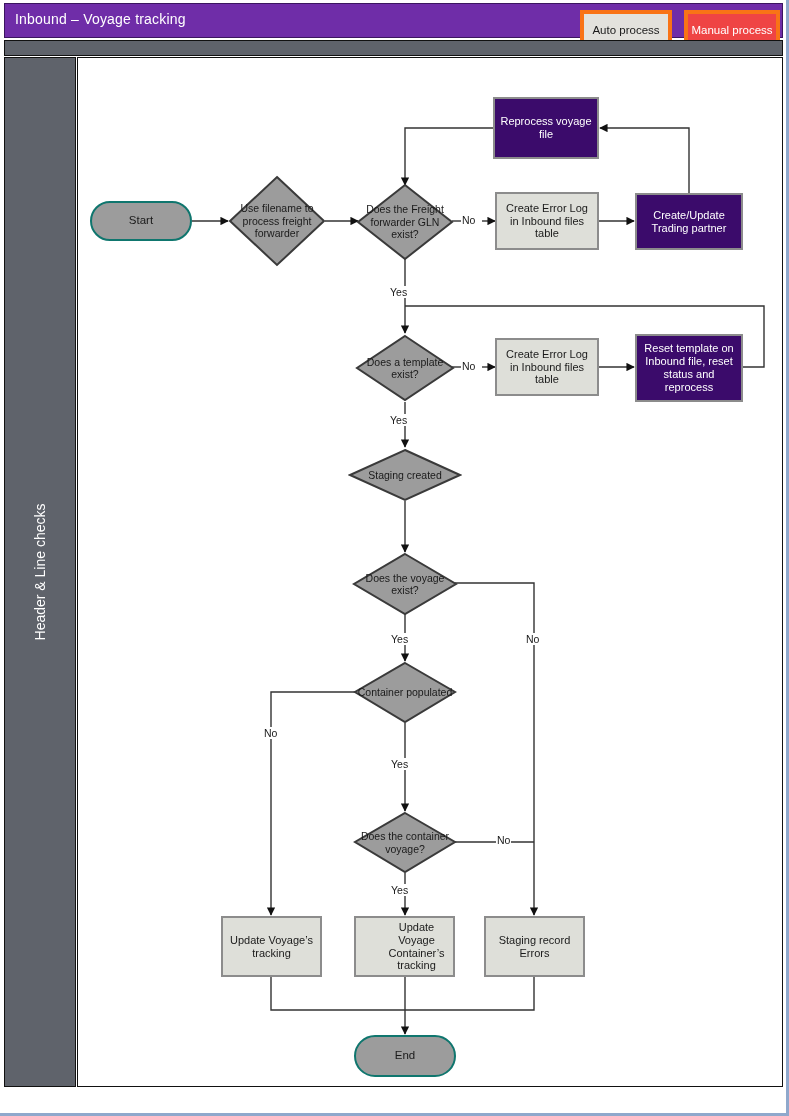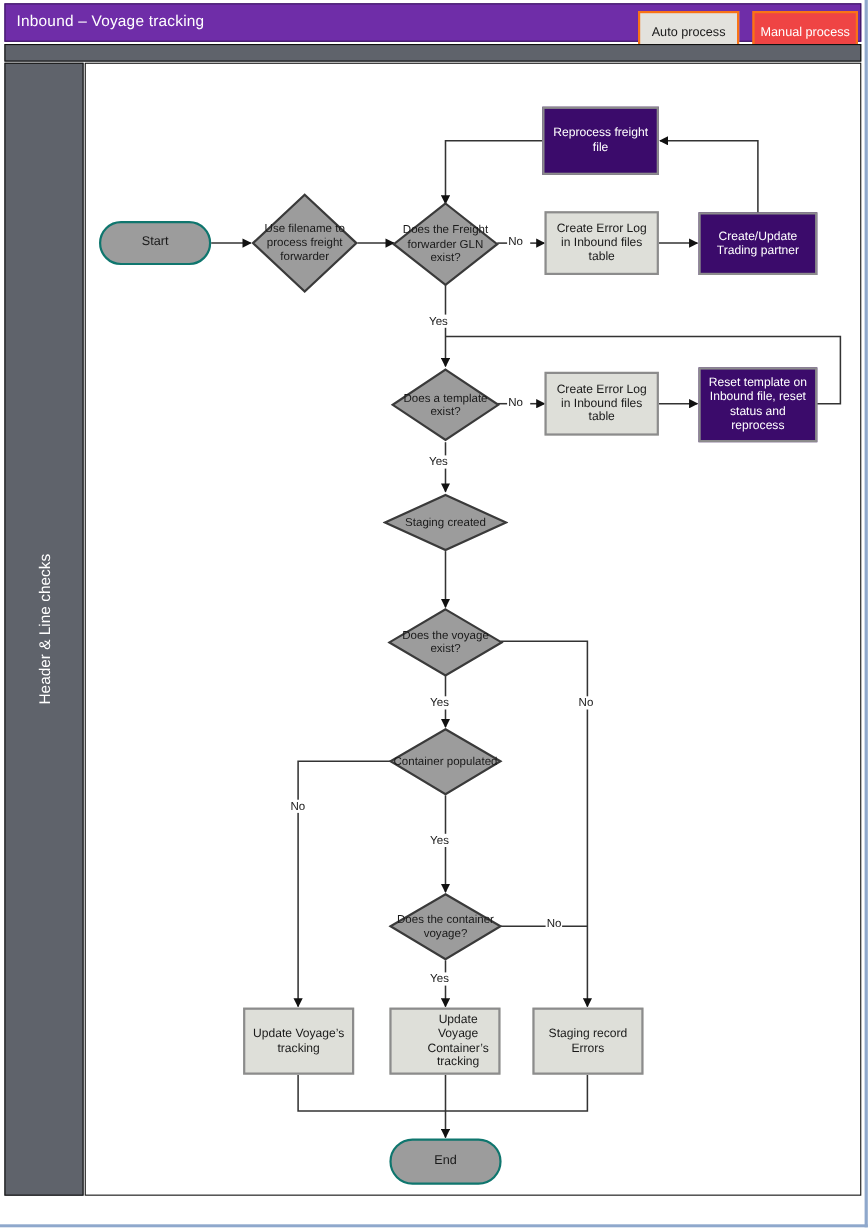--- a/index.html
+++ b/index.html
@@ -24,21 +24,21 @@
     box-sizing:border-box;
   }
   #title-text{
     position:absolute;left:10px;top:7px;
     color:#ffffff;font-size:14px;letter-spacing:.2px;
     white-space:nowrap;
   }
   .legend-btn{
     position:absolute;top:6px;height:40px;
     box-sizing:border-box;
-    border:2px solid #f97316;
+    border:4px solid #f97316;
     font-size:11.5px;
     display:flex;align-items:center;justify-content:center;
     white-space:nowrap;
   }
   #legend-auto{left:575px;width:92px;background:#e3e2dd;color:#1a1a1a;}
   #legend-manual{left:679px;width:96px;background:#ef4444;color:#ffffff;}
 
   
   #graybar{
     position:absolute;left:4px;top:40px;width:779px;height:16px;
@@ -173,21 +173,21 @@
       <div class="dia-label">Use filename to process freight forwarder</div>
     </div>
 
     <div class="dia-wrap" style="left:356px;top:183px;width:98px;height:78px;">
       <svg width="98" height="78" viewBox="0 0 98 78">
         <polygon points="49,2 96,39 49,76 2,39" fill="#9c9c9c" stroke="#3a3a3a" stroke-width="2"></polygon>
       </svg>
       <div class="dia-label" style="padding:0 1px;">Does the Freight forwarder GLN exist?</div>
     </div>
 
-    <div class="node purple" style="left:493px;top:97px;width:106px;height:62px;">Reprocess freight file</div>
+    <div class="node purple" style="left:493px;top:97px;width:106px;height:62px;">Reprocess voyage file</div>
 
     <div class="node proc" style="left:495px;top:192px;width:104px;height:58px;">Create Error Log in Inbound files table</div>
 
     <div class="node purple" style="left:635px;top:193px;width:108px;height:57px;">Create/Update Trading partner</div>
 
     <div class="dia-wrap" style="left:355px;top:334px;width:100px;height:68px;">
       <svg width="100" height="68" viewBox="0 0 100 68">
         <polygon points="50,2 98,34 50,66 2,34" fill="#9c9c9c" stroke="#3a3a3a" stroke-width="2"></polygon>
       </svg>
       <div class="dia-label" style="padding:0 2px;">Does a template exist?</div>

